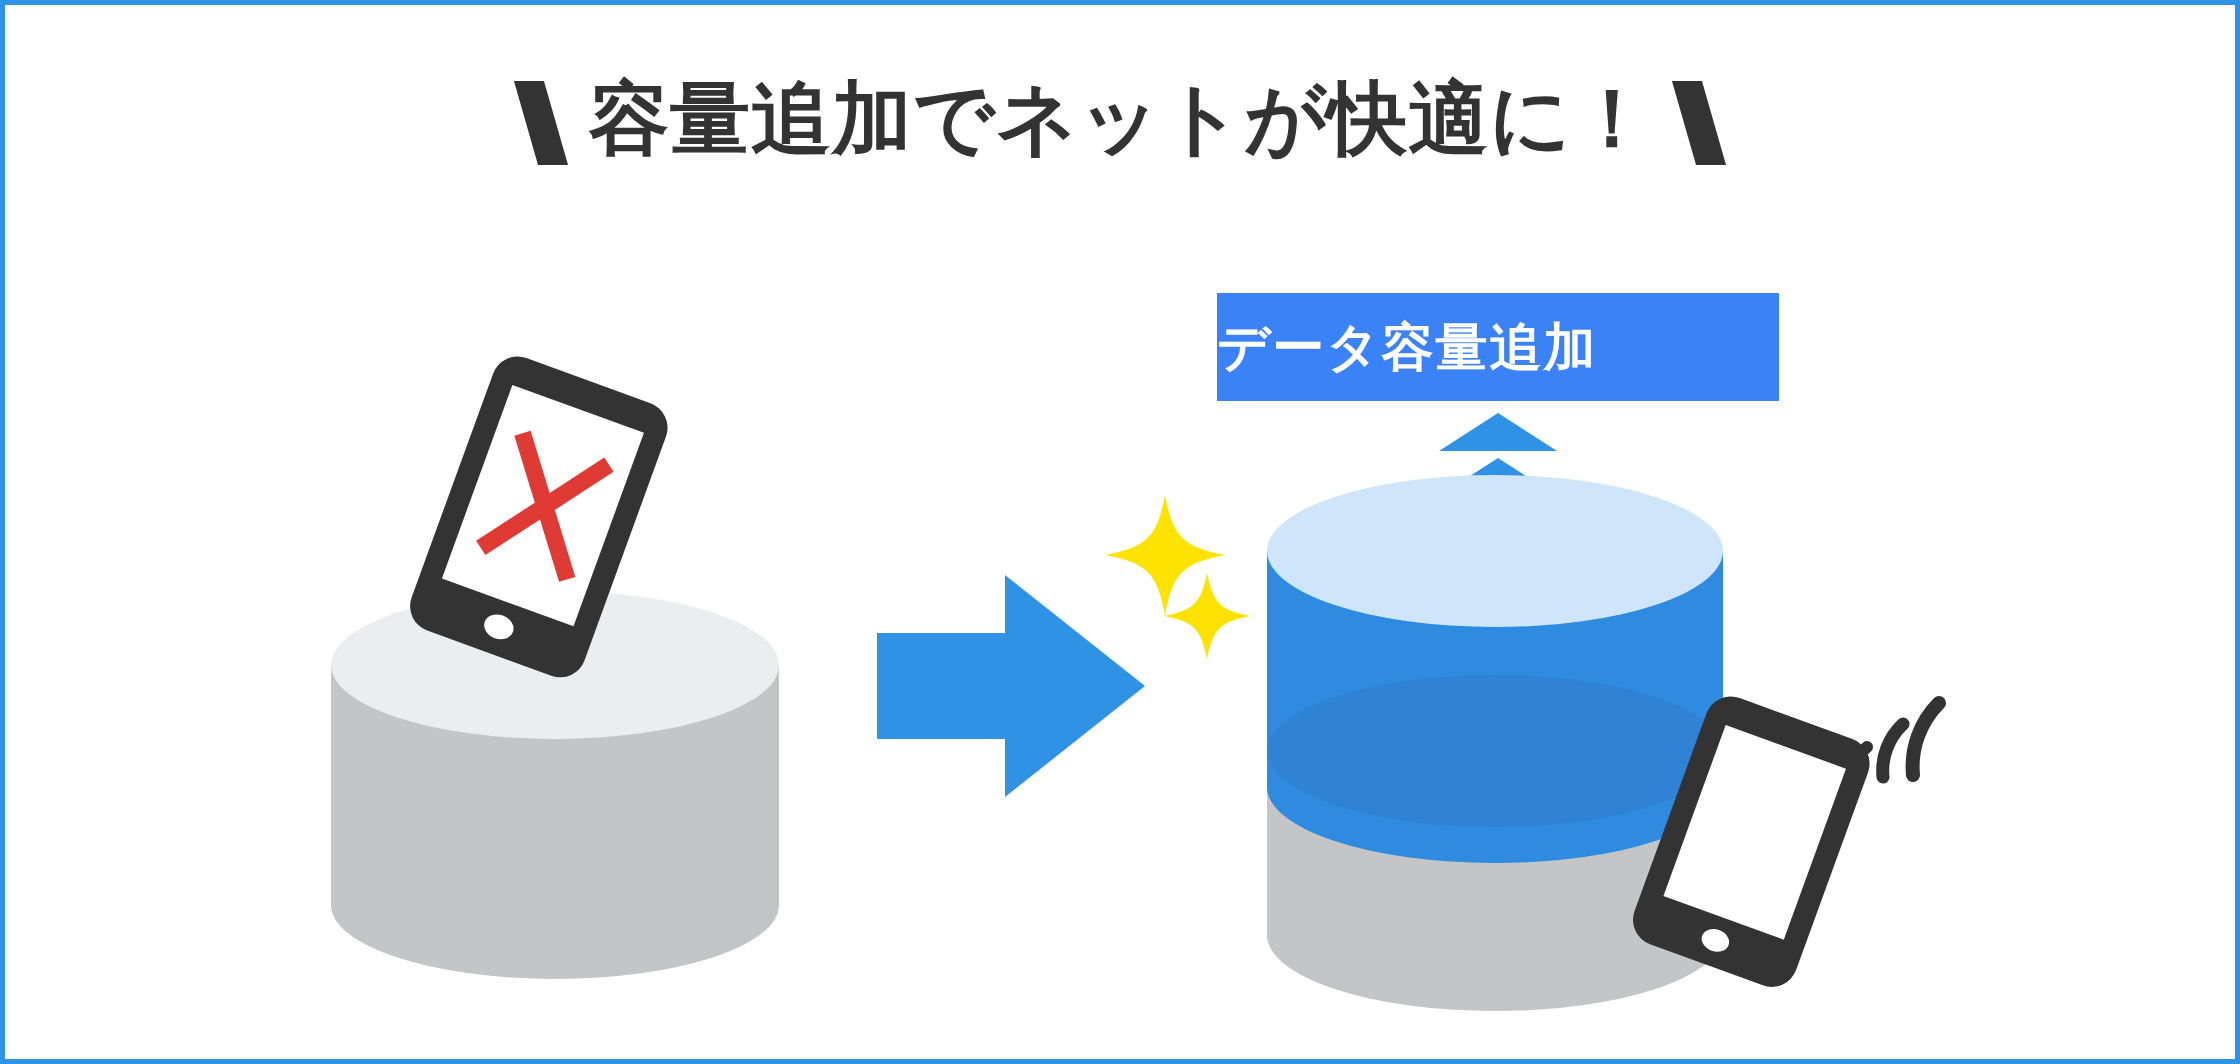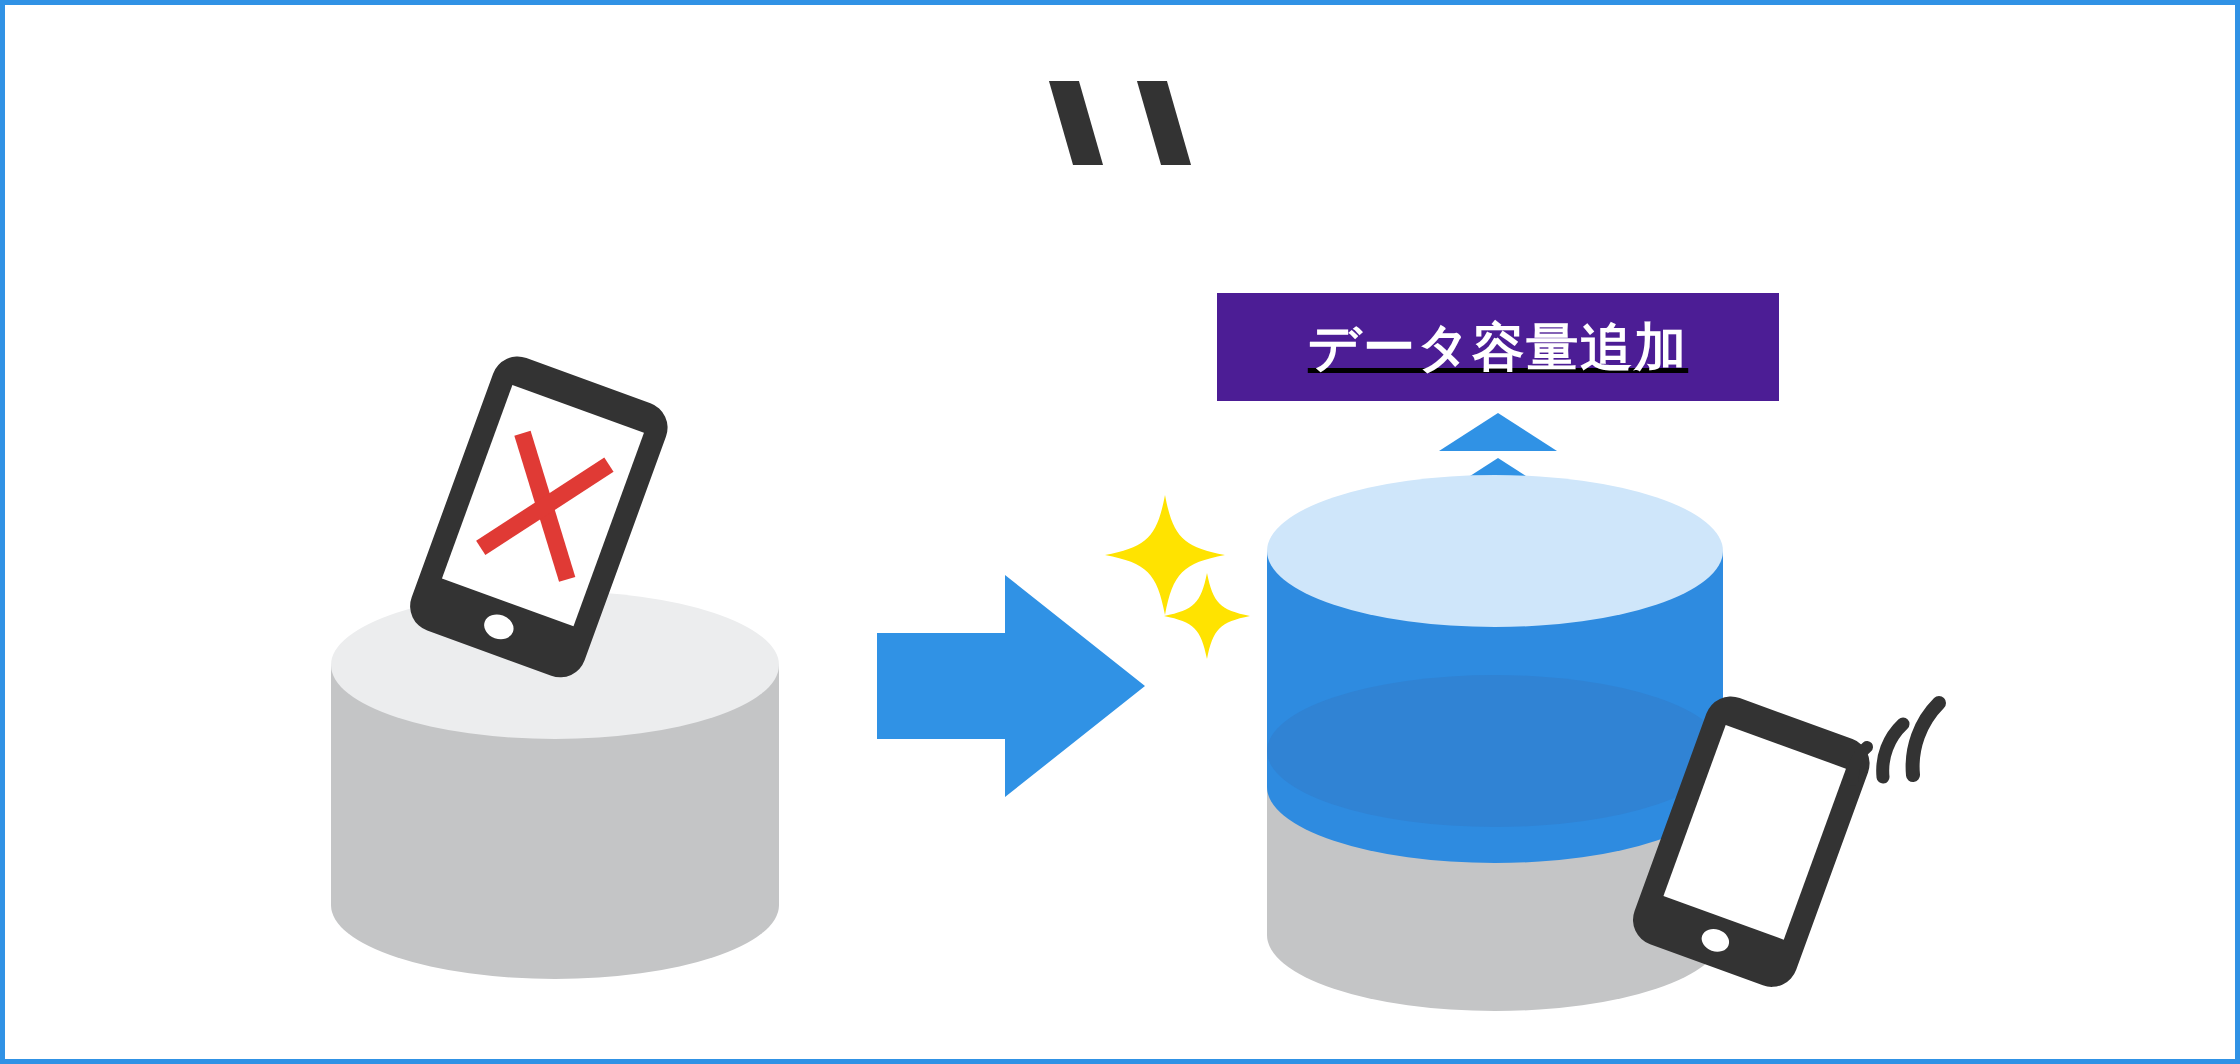--- a/index.html
+++ b/index.html
@@ -62,43 +62,43 @@
     left: 0; top: 0;
     width: 2240px;
     height: 1064px;
   }
   .pill-label {
     position: absolute;
     left: 1212px;
     top: 288px;
     width: 562px;
     height: 108px;
-    background: #4c1d95;
+    background: #3b82f6;
     display: flex;
     align-items: center;
-    justify-content: center;
-    text-decoration: underline;
+    justify-content: flex-start;
   }
   .pill-label-text {
     color: #ffffff;
     font-family: "DejaVu Sans", "Liberation Sans", sans-serif;
     font-size: 52px;
     font-weight: bold;
     letter-spacing: 2px;
     line-height: 1;
   }
 </style>
 </head>
 <body>
 
 <div id="banner-root">
   <div class="stage">
 
     <div class="headline">
       <span class="slash slash-left"></span>
+      <span class="headline-text">容量追加でネットが快適に！</span>
       <span class="slash slash-right"></span>
     </div>
 
     <div class="pill-label">
       <span class="pill-label-text">データ容量追加</span>
     </div>
 
     <svg class="svg-layer" viewBox="0 0 2240 1064" xmlns="http://www.w3.org/2000/svg">
 
       <g>

